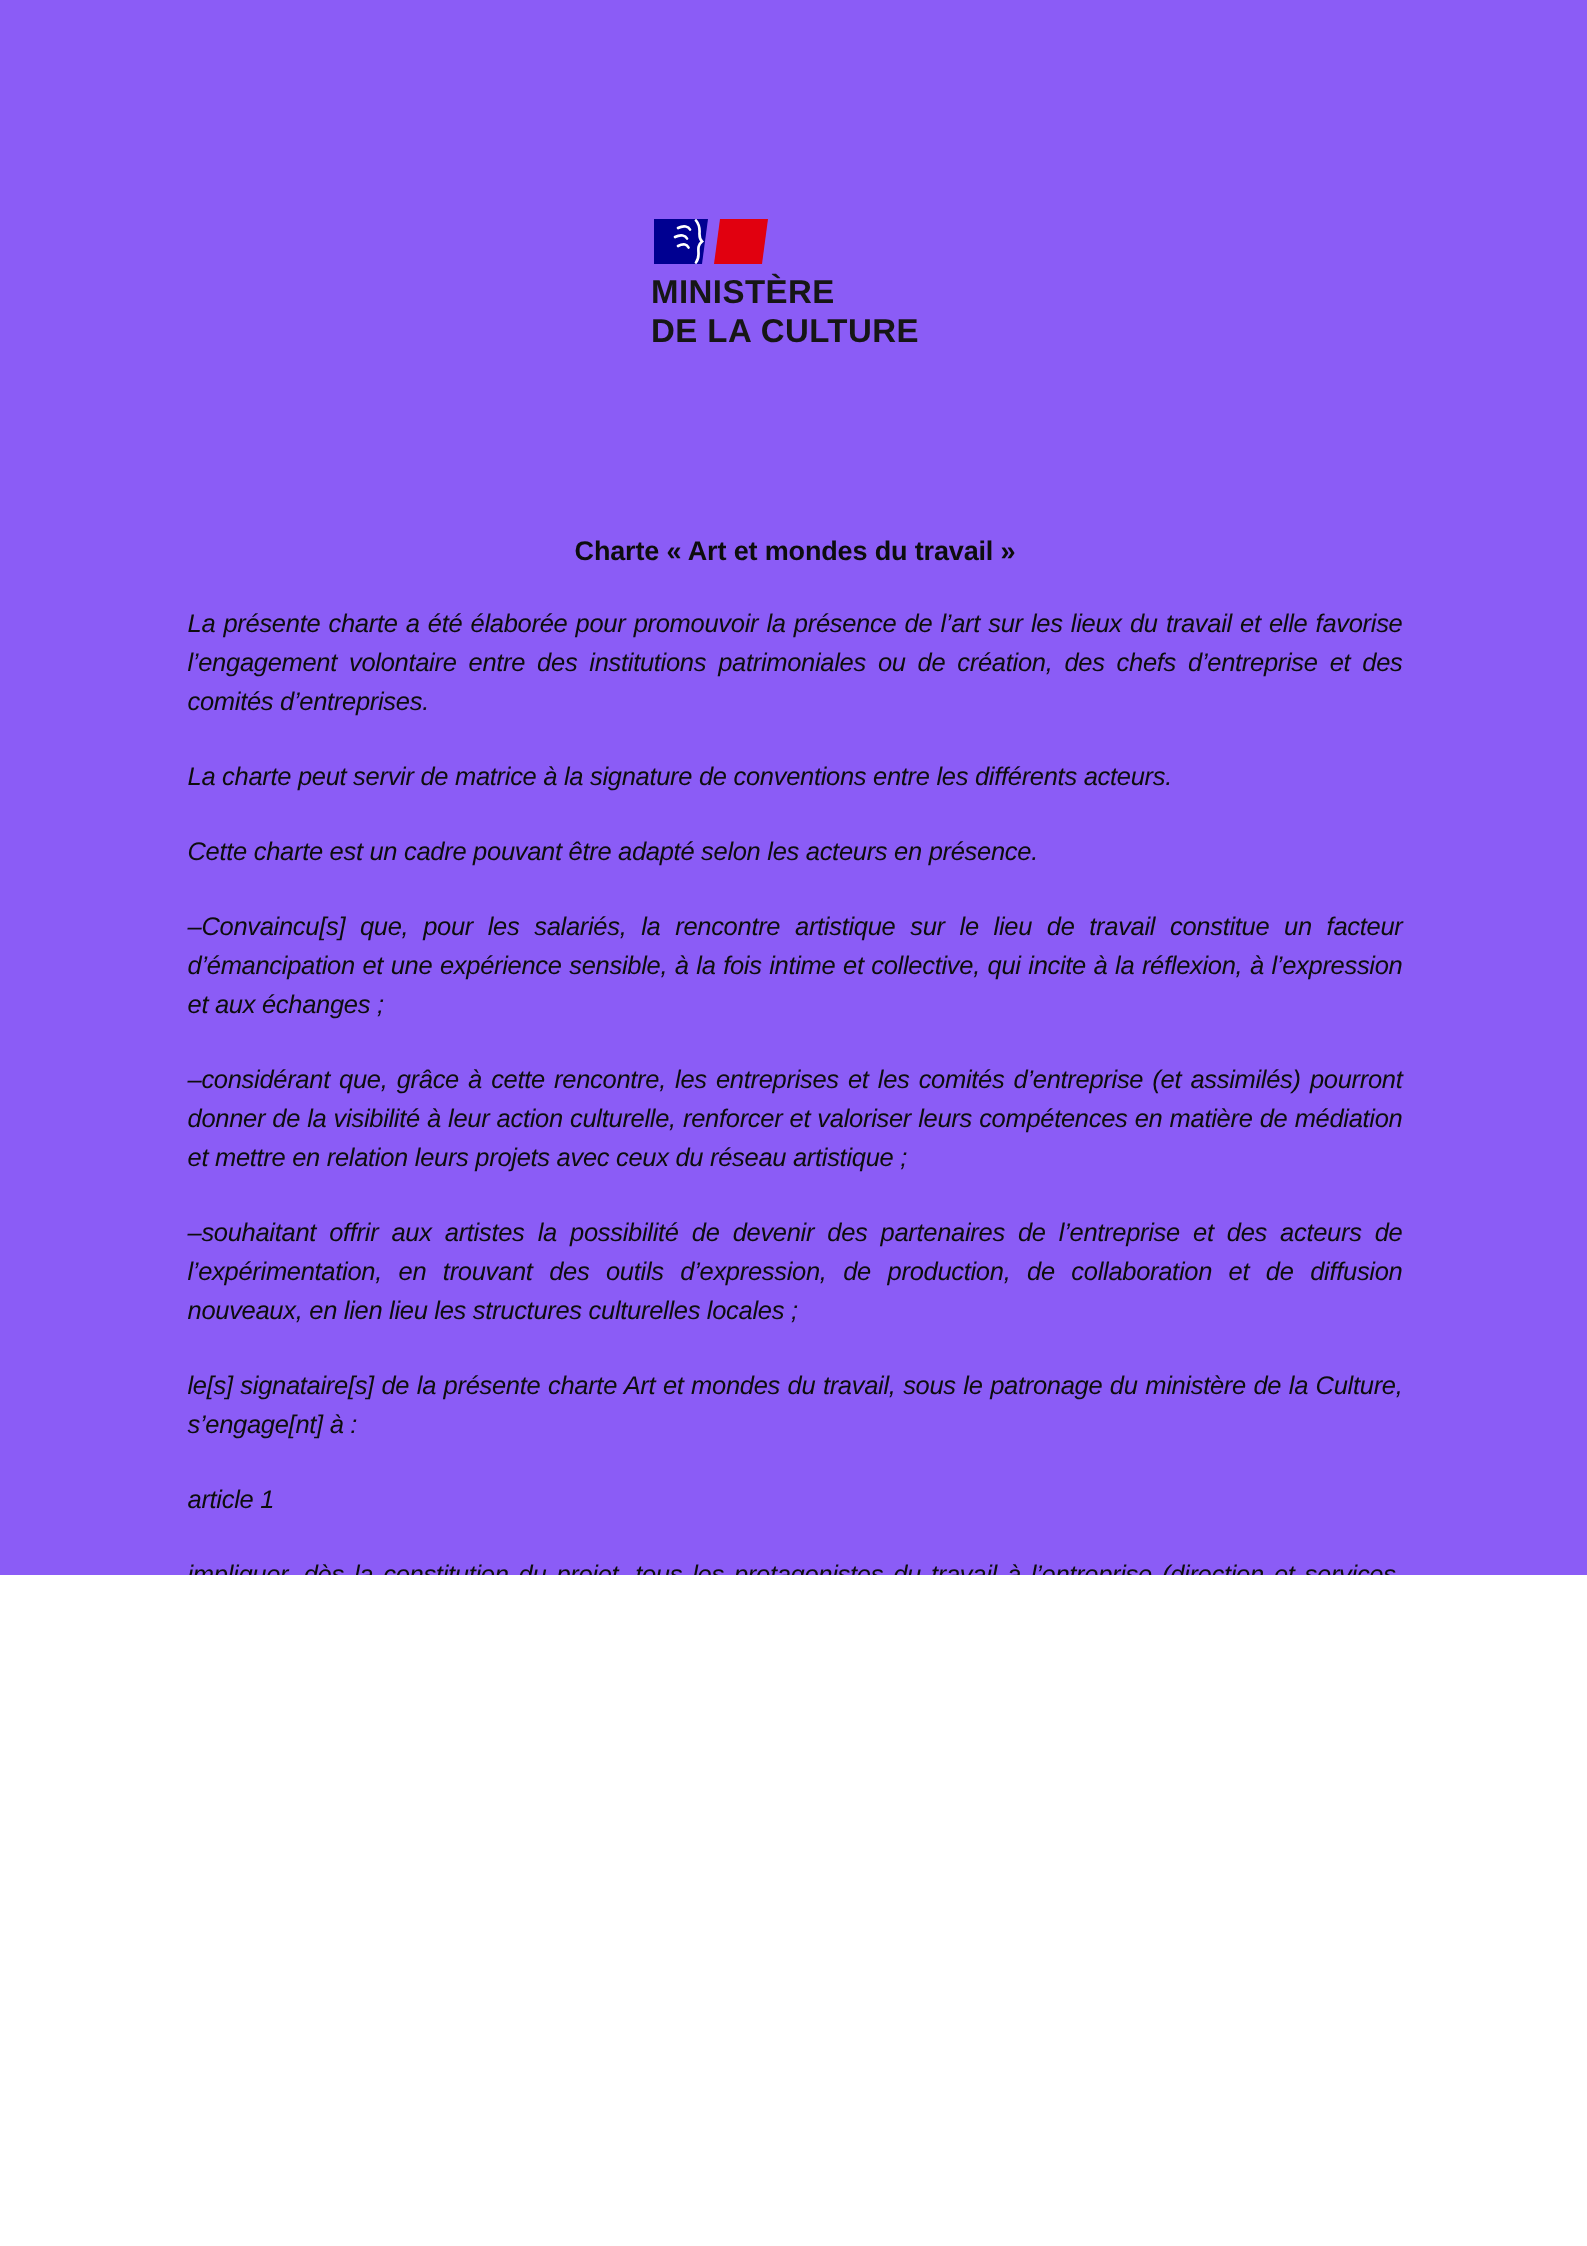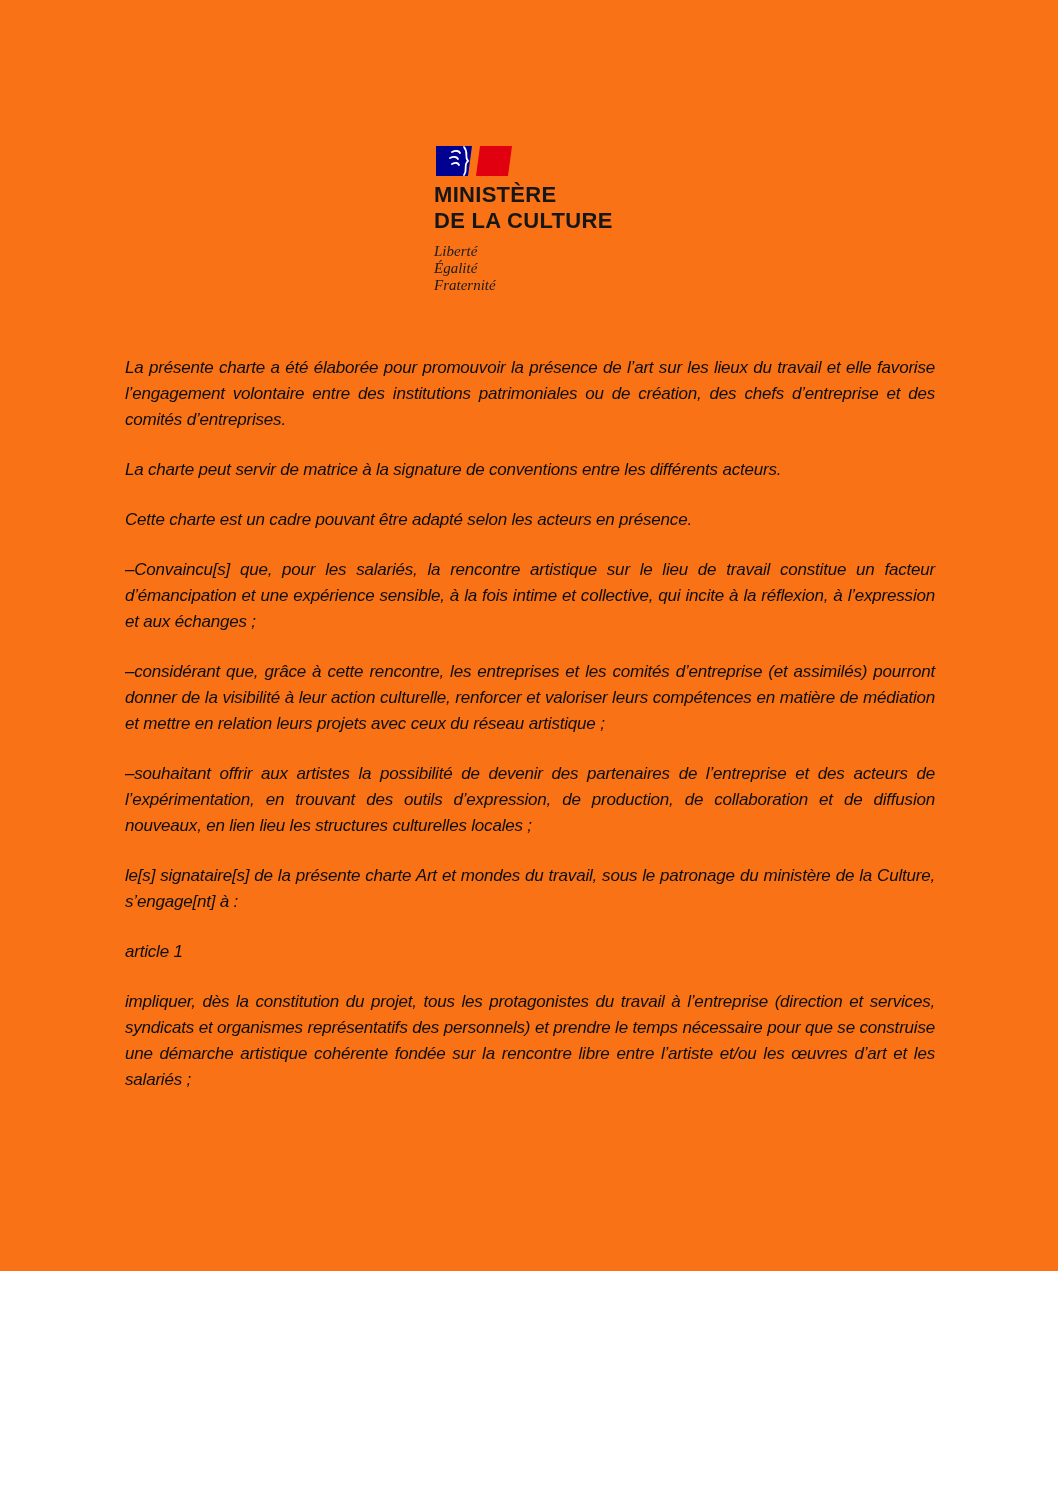--- a/index.html
+++ b/index.html
@@ -4,22 +4,22 @@
 <title>Charte « Art et mondes du travail »</title>
 <style>
   html, body {
     margin: 0;
     padding: 0;
     background: #ffffff;
   }
   .page {
     position: relative;
     width: 1058px;
-    height: 1271px;
-    background: #f97316;
+    height: 1050px;
+    background: #8b5cf6;
     overflow: hidden;
     font-family: "Liberation Sans", "DejaVu Sans", sans-serif;
     color: #0d0d0d;
   }
 
   
   .gov-logo {
     position: absolute;
     top: 145px;
     left: 434px;
@@ -90,28 +90,24 @@
         <path d="M17 7 C21 5 24 6 25 8"></path>
         <path d="M15 13 C19 11 22 12 23 14"></path>
         <path d="M17 19 C21 17 23 18 24 20"></path>
       </g>
       <path d="M45 1 L77 1 L73 31 L41 31 Z" fill="#e1000f"></path>
     </svg>
     <div class="ministry-name">
       <div>MINISTÈRE</div>
       <div>DE LA CULTURE</div>
     </div>
-    <div class="motto">
-      <div>Liberté</div>
-      <div>Égalité</div>
-      <div>Fraternité</div>
-    </div>
   </header>
 
   <main class="content">
+    <h1 class="doc-title">Charte « Art et mondes du travail »</h1>
 
     <p>La présente charte a été élaborée pour promouvoir la présence de l’art sur les lieux du travail et elle favorise l’engagement volontaire entre des institutions patrimoniales ou de création, des chefs d’entreprise et des comités d’entreprises.</p>
     <p>La charte peut servir de matrice à la signature de conventions entre les différents acteurs.</p>
     <p>Cette charte est un cadre pouvant être adapté selon les acteurs en présence.</p>
     <p>–Convaincu[s] que, pour les salariés, la rencontre artistique sur le lieu de travail constitue un facteur d’émancipation et une expérience sensible, à la fois intime et collective, qui incite à la réflexion, à l’expression et aux échanges ;</p>
     <p>–considérant que, grâce à cette rencontre, les entreprises et les comités d’entreprise (et assimilés) pourront donner de la visibilité à leur action culturelle, renforcer et valoriser leurs compétences en matière de médiation et mettre en relation leurs projets avec ceux du réseau artistique ;</p>
     <p>–souhaitant offrir aux artistes la possibilité de devenir des partenaires de l’entreprise et des acteurs de l’expérimentation, en trouvant des outils d’expression, de production, de collaboration et de diffusion nouveaux, en lien lieu les structures culturelles locales ;</p>
 
     <p class="signatory">le[s] signataire[s] de la présente charte Art et mondes du travail, sous le patronage du ministère de la Culture, s’engage[nt] à :</p>
 

